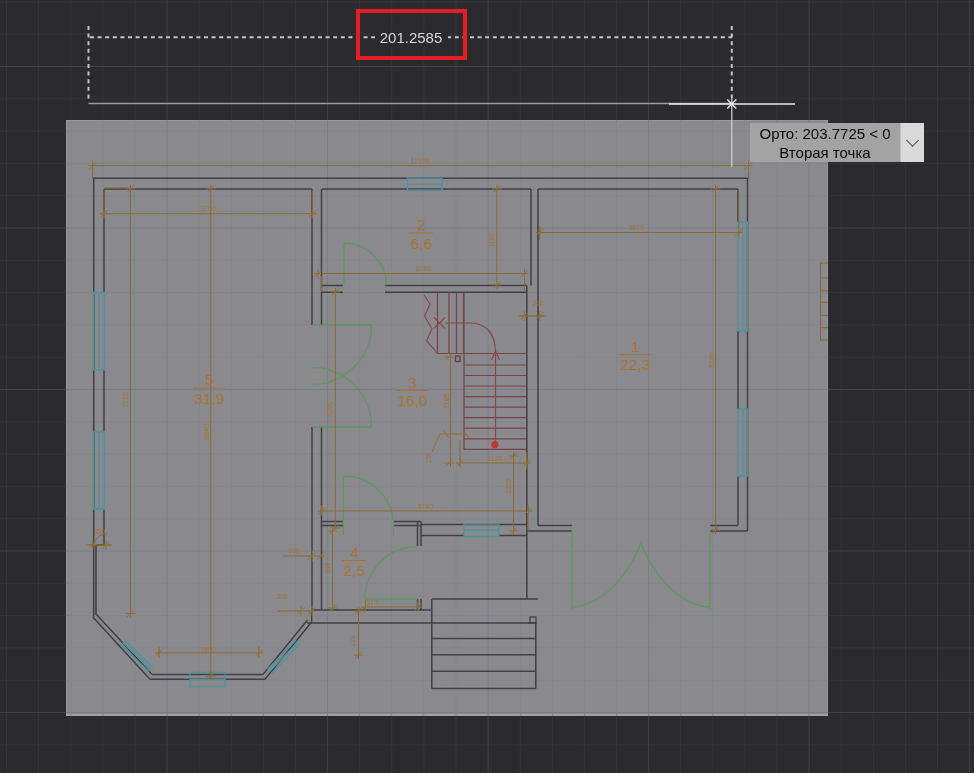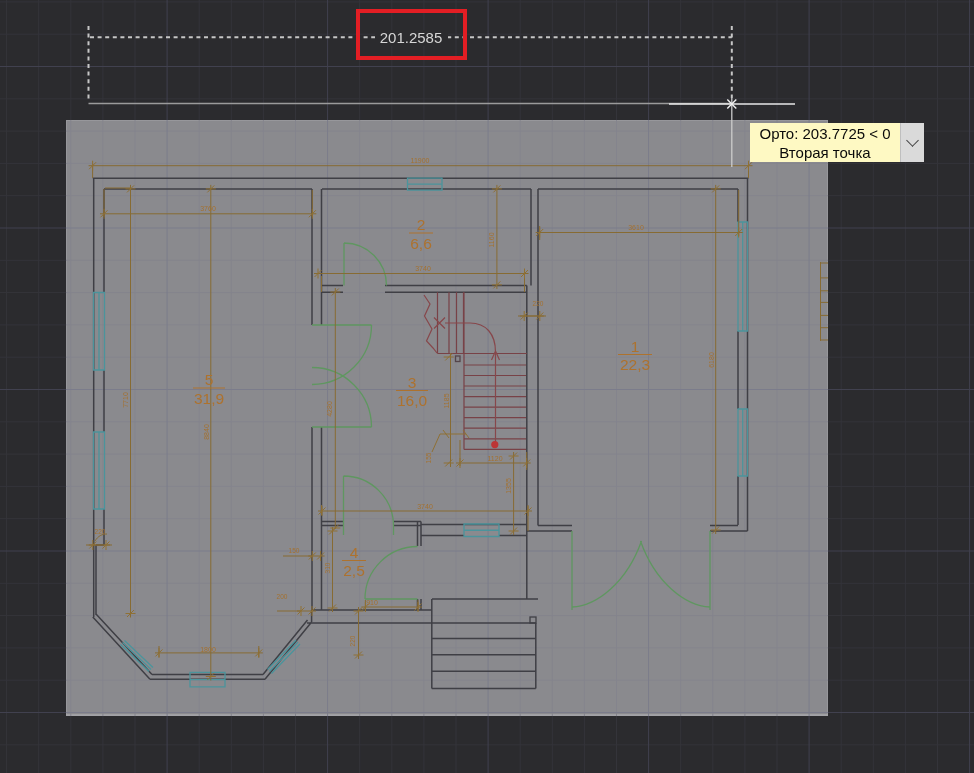--- a/index.html
+++ b/index.html
@@ -1,17 +1,17 @@
 <!DOCTYPE html>
 <html><head><meta charset="utf-8">
 <style>
   html,body{margin:0;padding:0;background:#2b2b2e;width:974px;height:773px;overflow:hidden;}
   .wrap{position:relative;width:974px;height:773px;font-family:"Liberation Sans",sans-serif;}
   .tip{position:absolute;left:750px;top:123px;width:174px;height:39px;display:flex;}
-  .tipmain{width:150px;height:39px;background:#fef9c3;color:#0a0a0a;font-size:15px;line-height:19px;
+  .tipmain{width:150px;height:39px;background:#a3a3a3;color:#0a0a0a;font-size:15px;line-height:19px;
     text-align:center;padding-top:1px;box-sizing:border-box;}
   .tipbtn{width:24px;height:39px;background:#dadada;border-left:1px solid #bfbfbf;box-sizing:border-box;
     display:flex;align-items:center;justify-content:center;}
   .chev{width:8px;height:8px;border-right:1.6px solid #414141;border-bottom:1.6px solid #414141;
     transform:rotate(45deg);margin-top:-4px;}
 </style></head>
 <body>
 <div class="wrap">
 <svg width="974" height="773" viewBox="0 0 974 773">
 <rect x="0" y="0" width="974" height="773" fill="#2b2b2e"></rect>

